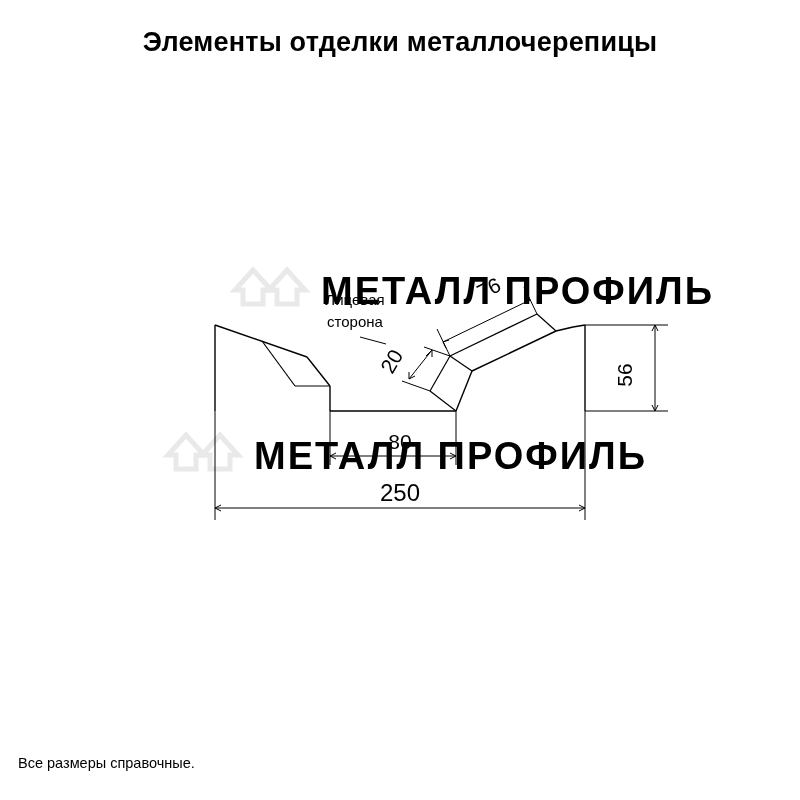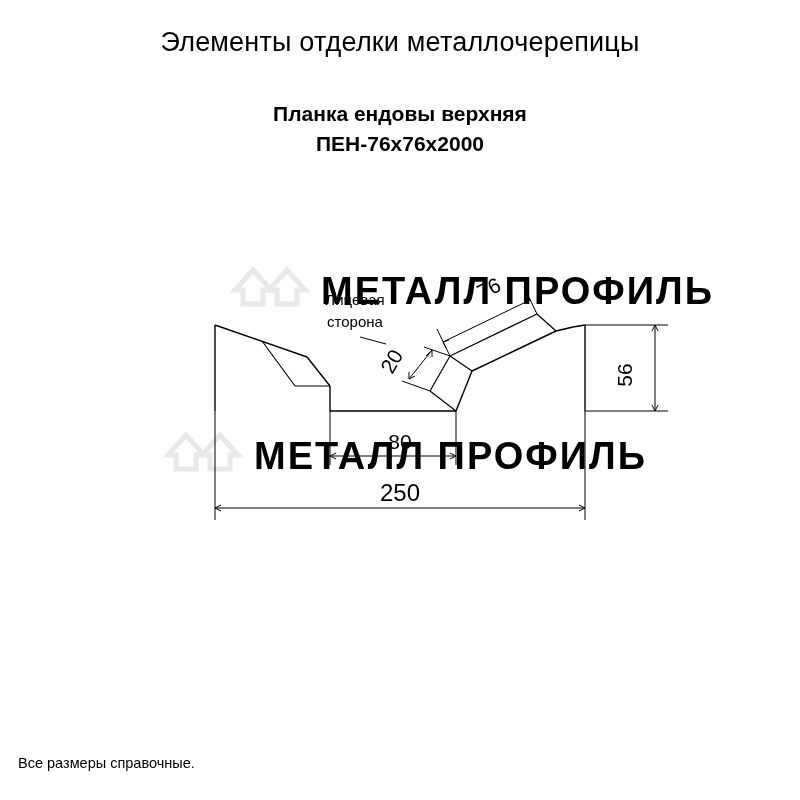--- a/index.html
+++ b/index.html
@@ -21,21 +21,21 @@
   }
   .title-block {
     position: absolute;
     top: 26px;
     left: 0;
     width: 800px;
     text-align: center;
   }
   .main-title {
     font-size: 27px;
-    font-weight: normal;
+    font-weight: bold;
     letter-spacing: 0.2px;
     line-height: 1.2;
   }
   .subtitle-block {
     position: absolute;
     top: 100px;
     left: 0;
     width: 800px;
     text-align: center;
   }
@@ -97,24 +97,20 @@
         <path d="M34 30 L52 10 L70 30 L62 30 L62 44 L42 44 L42 30 Z" fill="none" stroke="#e9e9e9" stroke-width="5"></path>
         <text x="86" y="44" font-size="38" font-weight="bold" fill="#e9e9e9" letter-spacing="2">МЕТАЛЛ ПРОФИЛЬ</text>
       </g>
     </g>
   </svg>
 
   <div class="title-block">
     <div class="main-title">Элементы отделки металлочерепицы</div>
   </div>
 
-  <div class="subtitle-block">
-    <div class="subtitle">Планка ендовы верхняя</div>
-    <div class="code">ПЕН-76x76x2000</div>
-  </div>
 
   <div class="drawing">
     <svg width="800" height="420" viewBox="0 0 800 420" xmlns="http://www.w3.org/2000/svg">
 
       <g fill="none" stroke="#000000" stroke-width="1.4">
 
         <path d="M215 135 L215 221"></path>
 
         <path d="M215 135 L307 167"></path>
         <path d="M307 167 L330 196"></path>

